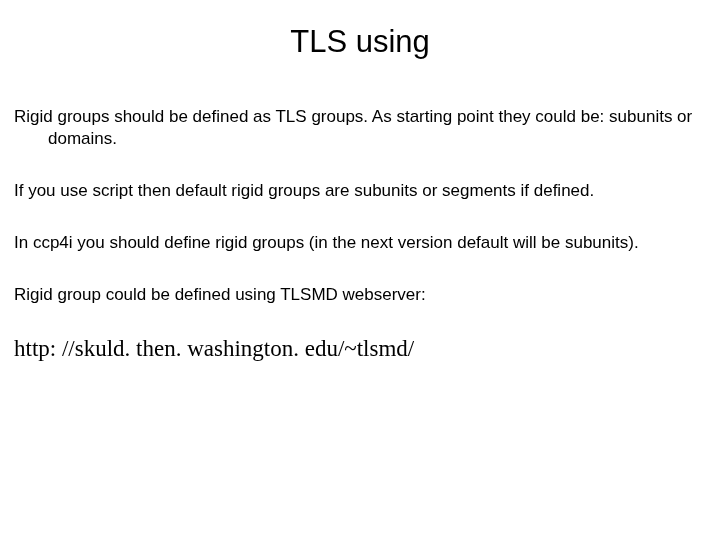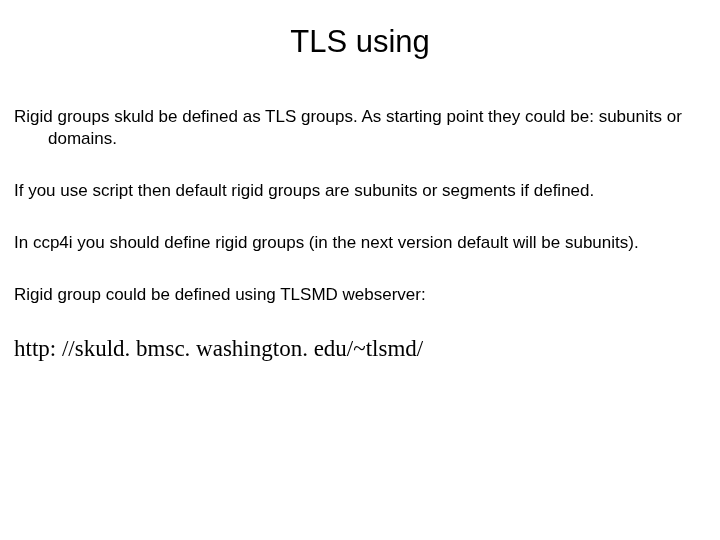--- a/index.html
+++ b/index.html
@@ -34,21 +34,21 @@
       font-family: "Times New Roman", Times, serif;
       font-size: 23px;
       margin-top: 0;
     }
   </style>
 </head>
 <body>
 
 <h1 class="title">TLS using</h1>
 
-<p class="para para-indent">Rigid groups skuld be defined as TLS groups. As starting point they could be: subunits or domains.</p>
+<p class="para para-indent">Rigid groups should be defined as TLS groups. As starting point they could be: subunits or domains.</p>
 
 <p class="para">If you use script then default rigid groups are subunits or segments if defined.</p>
 
 <p class="para para-indent">In ccp4i you should define rigid groups (in the next version default will be subunits).</p>
 
 <p class="para">Rigid group could be defined using TLSMD webserver:</p>
 
-<p class="url">http: //skuld. bmsc. washington. edu/~tlsmd/</p>
+<p class="url">http: //skuld. then. washington. edu/~tlsmd/</p>
 
 </body></html>

